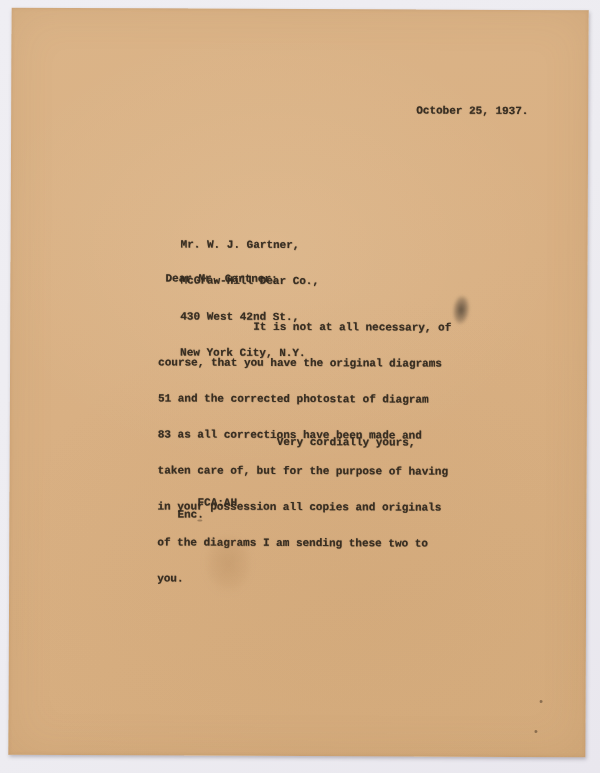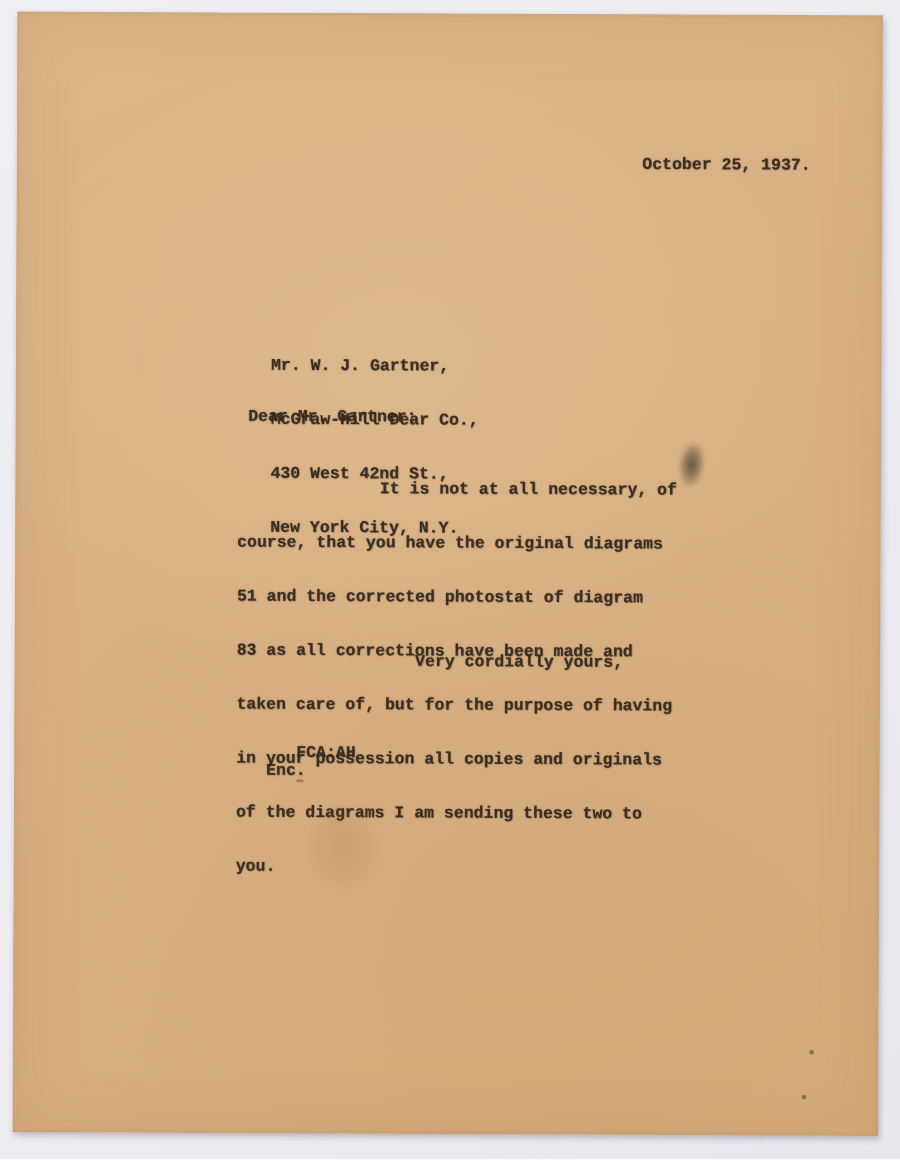--- a/index.html
+++ b/index.html
@@ -37,21 +37,21 @@
     position: absolute;
     font-family: "Liberation Mono", monospace;
     font-weight: 700;
     font-size: 11px;
     line-height: 12px;
     color: rgba(50,41,30,0.90);
     text-shadow: 0 0 1px rgba(58,48,36,0.55), 0.4px 0.4px 0.5px rgba(58,48,36,0.35);
     white-space: pre;
     letter-spacing: 0px;
   }
-  .date      { left: 405px; top: 95px; margin-left: 12px;  }
+  .date      { left: 405px; top: 95px;  }
   .address   { left: 170px; top: 206px; }
   .salutation{ left: 155px; top: 264px; }
   .bodyblock { left: 148px; top: 288px; }
   .bodyblock .indent { padding-left: 95px; }
   .closing   { left: 267px; top: 427px; }
   .initials  { left: 168px; top: 488px; margin-left: 20px; }
   .sigtitle  { left: 270px; top: 488px; }
   .enc       { left: 168px; top: 500px; }
 
   .smudge {

